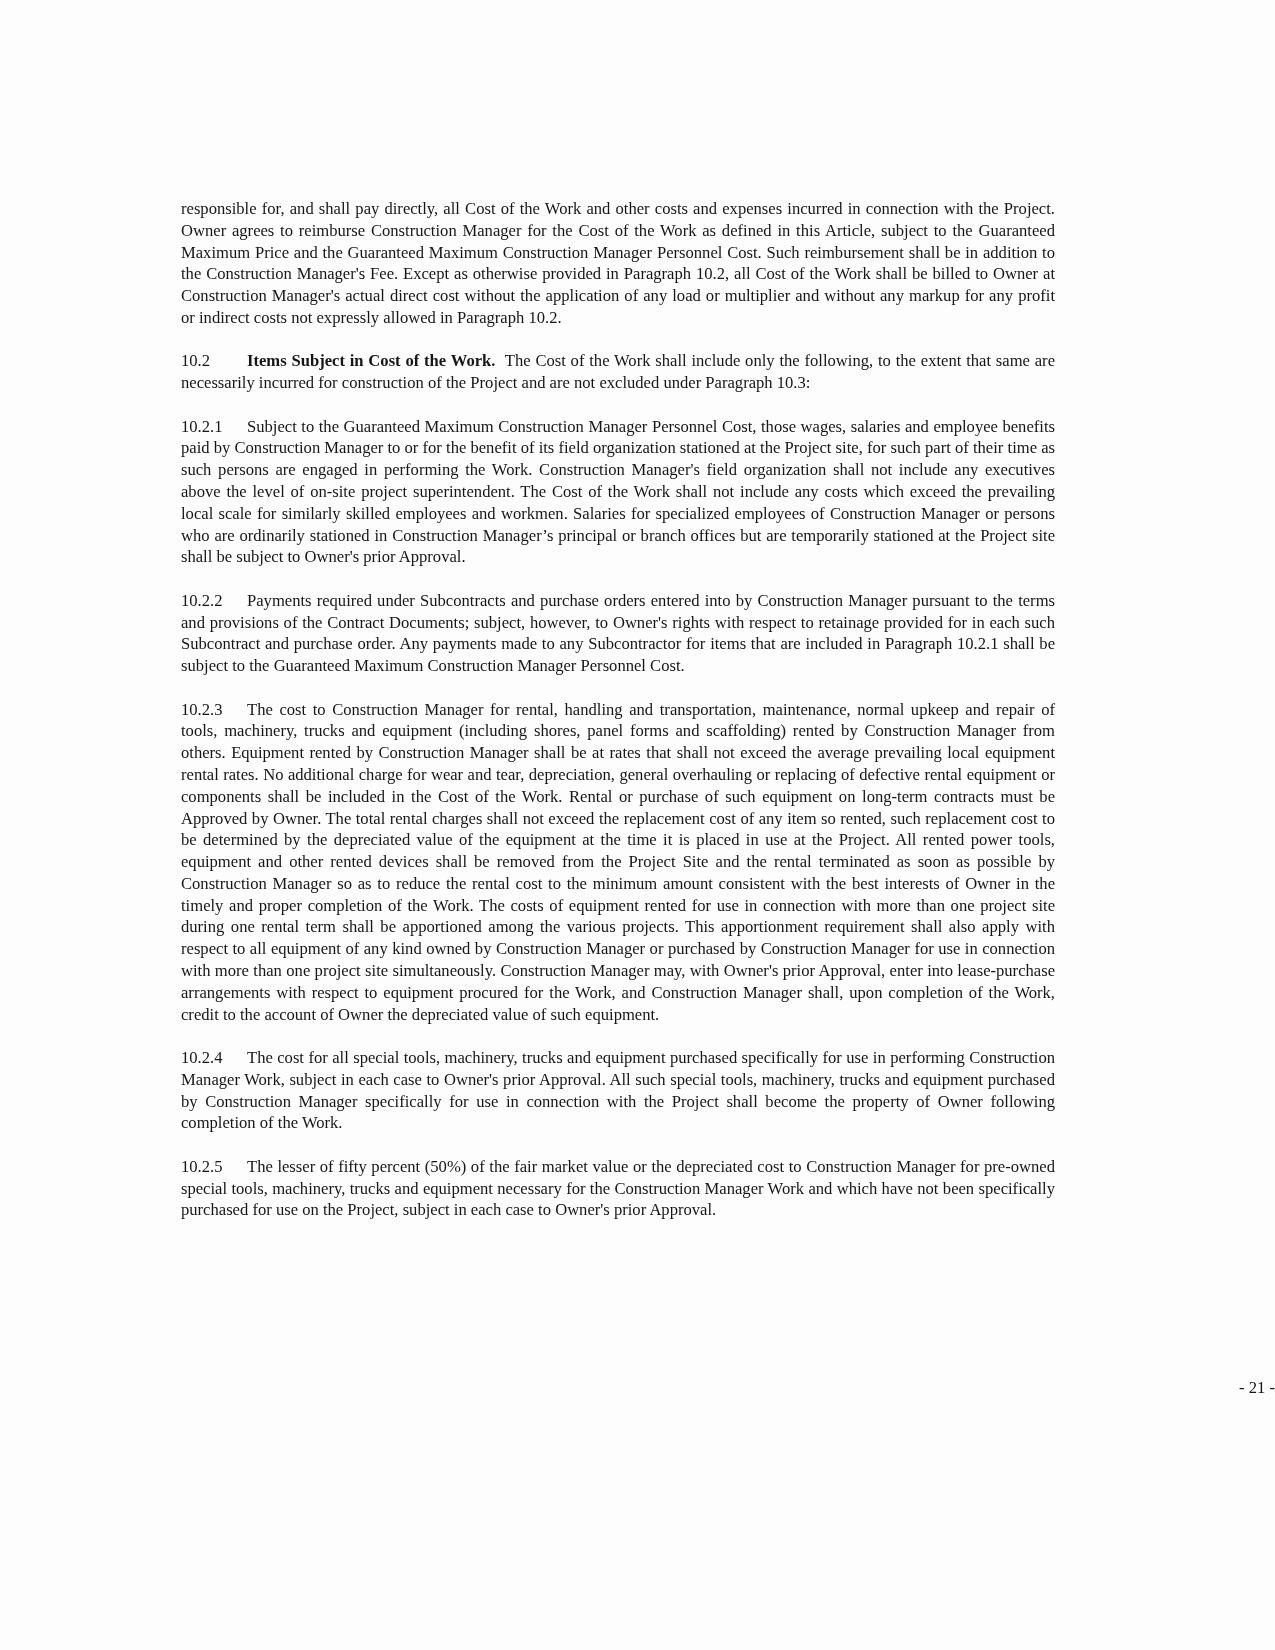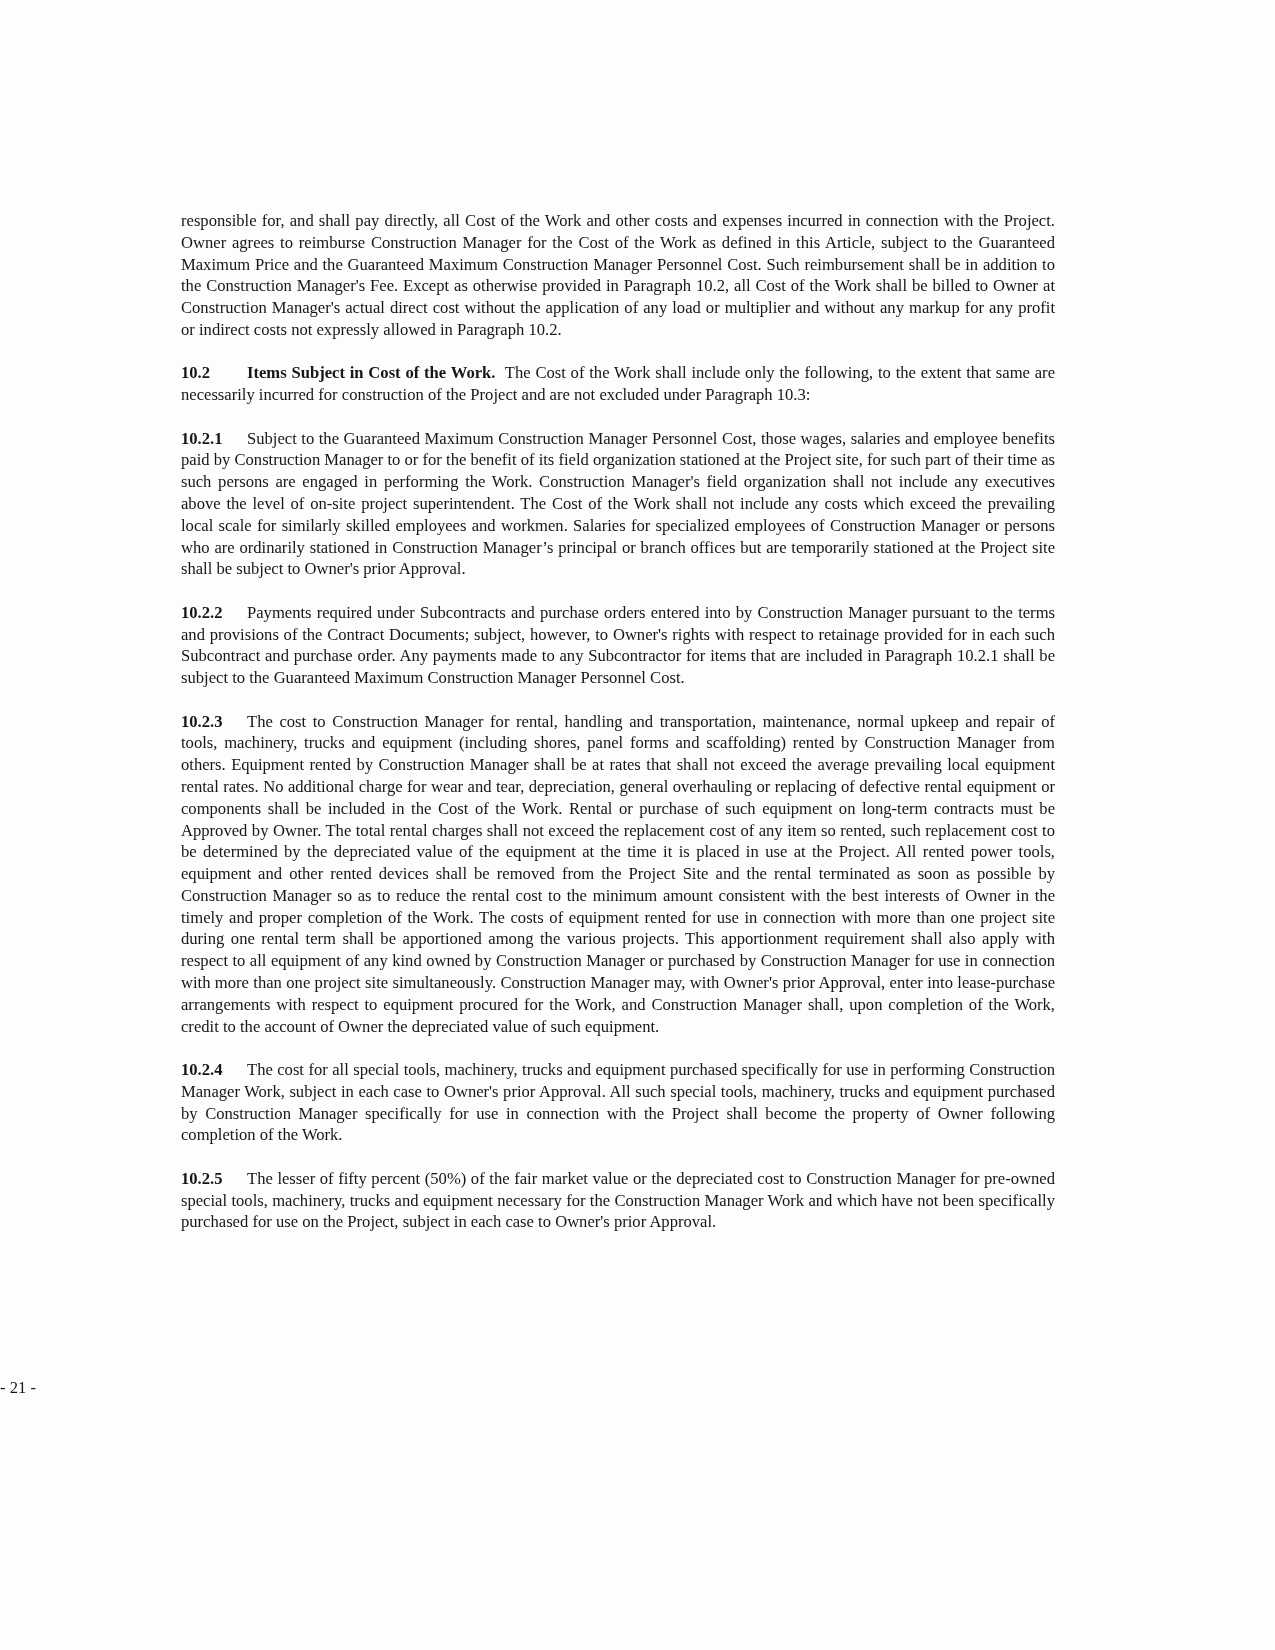--- a/index.html
+++ b/index.html
@@ -2,31 +2,31 @@
 <html><head>
   <meta charset="utf-8">
   <style>
     html, body { margin: 0; padding: 0; background: #ffffff; }
     body { width: 1275px; height: 1650px; position: relative; overflow: hidden; }
     .page {
       position: absolute; left: 0; top: 0; width: 1275px; height: 1650px;
       background: #fdfdfd;
     }
     .content {
-      position: absolute; left: 181px; top: 210px; width: 874px;
+      position: absolute; left: 181px; top: 198px; width: 874px;
       font-family: "Liberation Serif", serif;
       font-size: 16.6px; line-height: 21.8px; color: #161616;
       text-align: justify;
     }
     .para { margin: 0 0 21.6px 0; }
-    .num { font-weight: bold; display: inline-block; min-width: 66px; }
+    .num { font-weight: normal; display: inline-block; min-width: 66px; }
     .heading { font-weight: bold; }
     .page-number {
       position: absolute; left: 0; width: 1275px; top: 1378px;
-      text-align: left;
+      text-align: right;
       font-family: "Liberation Serif", serif; font-size: 16.6px; color: #161616;
     }
   </style>
 </head>
 <body>
 
 <div class="page">
   <div class="content">
 
     <p class="para">

